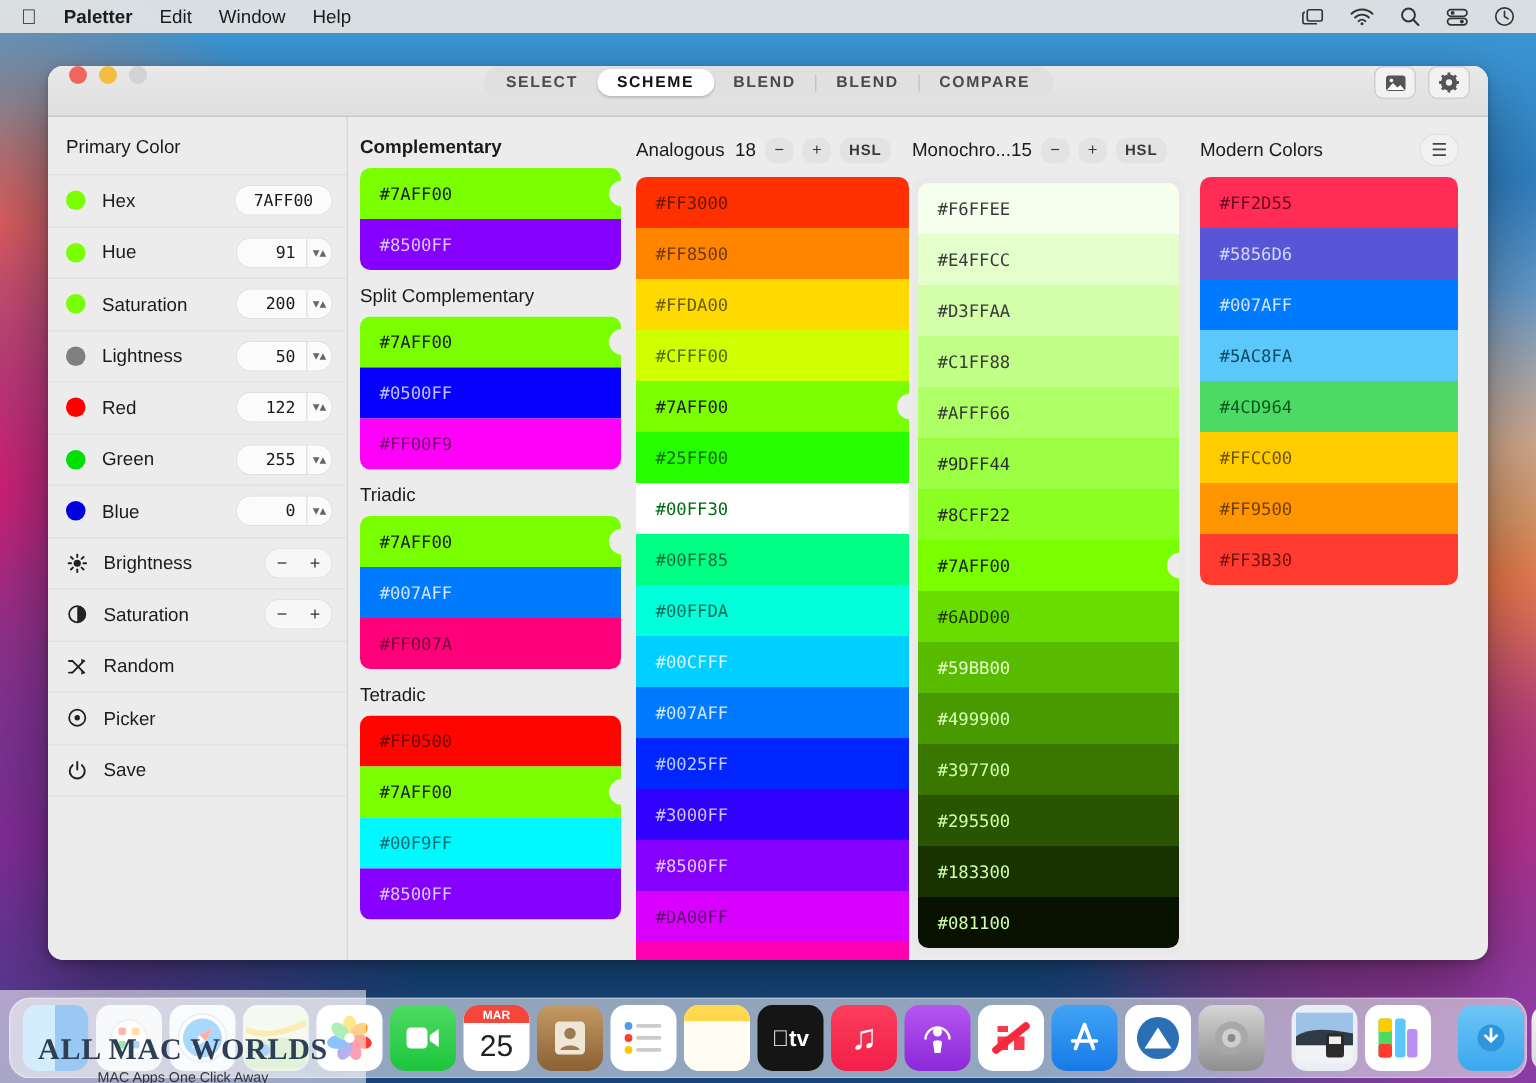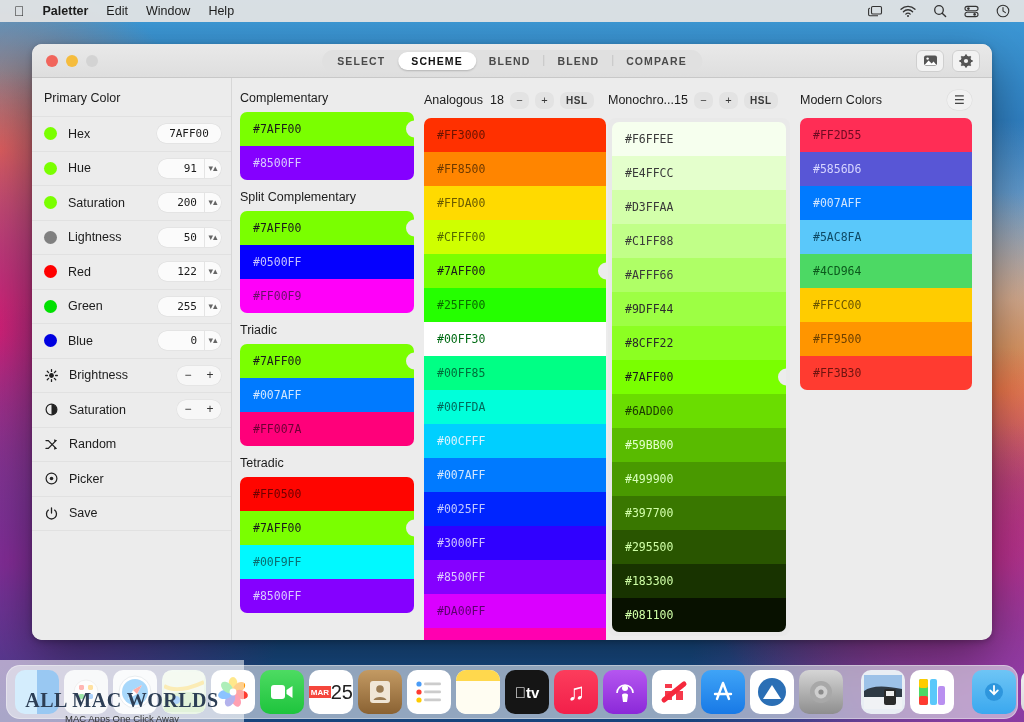--- a/index.html
+++ b/index.html
@@ -37,21 +37,21 @@
   
   #window {
     position:absolute; left:32px; top:44px; width:960px; height:596px;
     background:#ececec; border-radius:10px;
     box-shadow:0 18px 50px rgba(0,0,0,.42), 0 2px 6px rgba(0,0,0,.25);
     overflow:hidden; z-index:20;
   }
   #titlebar {
     height:34px; background:linear-gradient(180deg,#e9e9e9,#dedede);
     border-bottom:1px solid #c8c8c8;
-    display:flex; align-items:center; position:relative;
+    display:flex; align-items:flex-start; position:relative;
   }
   .lights { display:flex; gap:8px; margin-left:14px; }
   .light { width:12px; height:12px; border-radius:50%; }
   .light.red { background:#f1655c; }
   .light.yellow { background:#f5bc3d; }
   .light.grey { background:#d3d3d3; }
   .tabs {
     position:absolute; left:50%; transform:translateX(-50%);
     display:flex; align-items:center; background:#e0e0e0;
     border-radius:11px; height:22px; padding:0 2px;
@@ -102,21 +102,21 @@
     height:18px; margin-bottom:9px;
   }
   .col-head .cnt { margin-left:7px; font-size:12.5px; }
   .mini {
     background:#e3e3e3; border-radius:7px; min-width:19px; height:17px;
     display:flex; align-items:center; justify-content:center;
     font-size:11px; color:#3a3a3a; margin-left:6px; padding:0 5px;
   }
   .mini.hsl { font-size:10px; font-weight:bold; letter-spacing:.6px; padding:0 6px; }
   .group-title { font-size:12.5px; color:#1b1b1b; margin:10px 0 7px 0; }
-  .group-title:first-child { margin-top:0; }
+  .group-title:first-child { margin-top:0;font-weight:bold; }
   .stack { border-radius:7px; overflow:hidden; }
   .sw {
     height:34px; display:flex; align-items:center; position:relative;
     font-family:"DejaVu Sans Mono", monospace; font-size:11.5px;
   }
   .sw .hex { padding-left:13px; }
   .sw.sel::after {
     content:""; position:absolute; right:-1px; top:50%; transform:translateY(-50%);
     width:9px; height:17px; background:#ececec;
     border-radius:9px 0 0 9px;
@@ -635,21 +635,21 @@
           <circle cx="16" cy="16" r="3.4" fill="#fff"></circle>
         </g>
       </svg>
   </div>
   <div class="dock-ico" style="background:linear-gradient(180deg,#4ddb62,#1ec43d);">
     <svg width="24" height="18" viewBox="0 0 24 18">
         <rect x="1" y="2" width="14" height="14" rx="3" fill="#fff"></rect>
         <path d="M16.5 7 L22.5 3 V15 L16.5 11Z" fill="#fff"></path>
       </svg>
   </div>
-  <div class="dock-ico" style="background:#fff;">
+  <div class="dock-ico" style="background:#fff;flex-direction:column;">
     <div style="width:44px;height:12px;background:#f5463c;color:#fff;font-size:8px;font-weight:bold;display:flex;align-items:center;justify-content:center;">MAR</div>
     <div style="flex:1;display:flex;align-items:center;justify-content:center;color:#222;font-size:20px;">25</div>
   </div>
   <div class="dock-ico" style="background:linear-gradient(180deg,#c39a63,#8a6233);">
     <svg width="26" height="26" viewBox="0 0 26 26">
         <rect x="3" y="2" width="20" height="22" rx="3" fill="#f0e6d6"></rect>
         <circle cx="13" cy="10" r="3.8" fill="#9a7b52"></circle>
         <path d="M6.5 21c1.2-4 11.8-4 13 0z" fill="#9a7b52"></path>
       </svg>
   </div>

